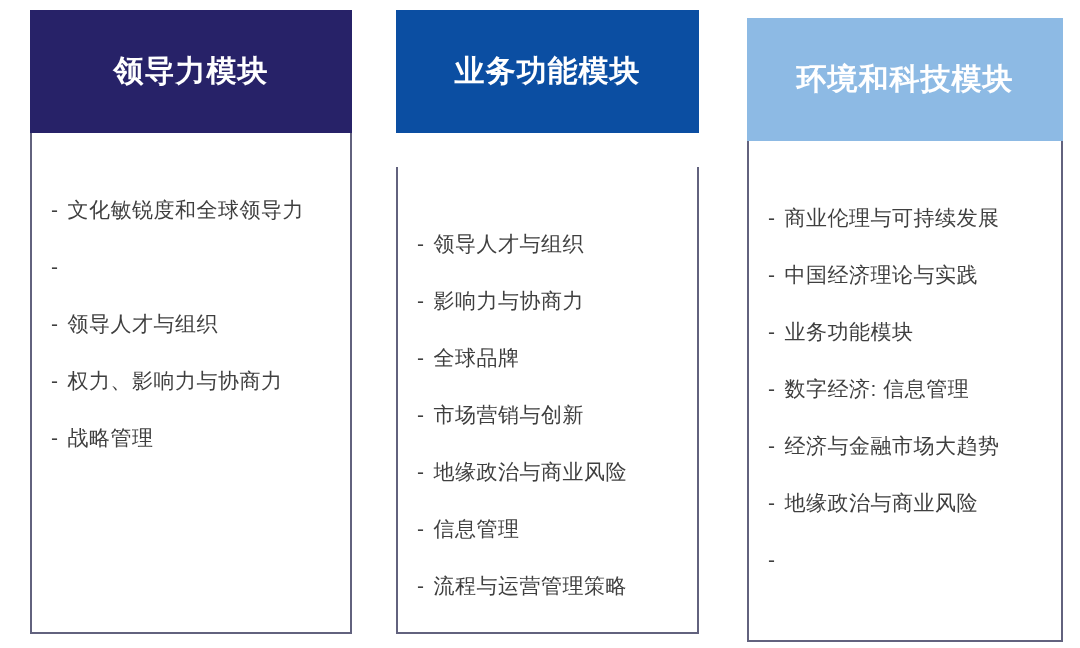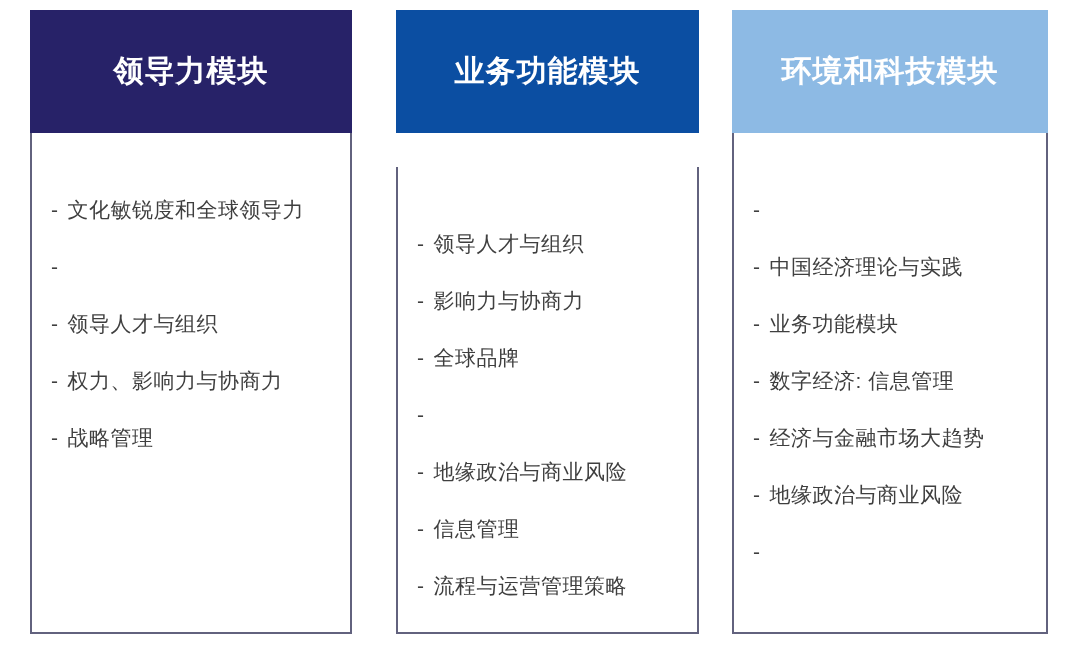--- a/index.html
+++ b/index.html
@@ -19,21 +19,21 @@
     position: absolute;
     top: 10px;
     height: 624px;
     display: flex;
     flex-direction: column;
     box-sizing: border-box;
     padding-left: 16px;
   }
   .col-1 { left: 14px;  width: 338px; }
   .col-2 { left: 380px; width: 319px; gap: 34px; }
-  .col-3 { left: 716px; width: 332px; }
+  .col-3 { left: 731px; width: 332px; margin-top: 8px; }
 
   .module-header {
     height: 123px;
     flex: 0 0 123px;
     display: flex;
     align-items: center;
     justify-content: center;
     color: #ffffff;
     font-size: 30px;
     font-weight: bold;
@@ -111,20 +111,21 @@
           <li>
             <span class="dash">-</span>
             <span class="item-text">影响力与协商力</span>
           </li>
           <li>
             <span class="dash">-</span>
             <span class="item-text">全球品牌</span>
           </li>
           <li>
             <span class="dash">-</span>
+            <span class="item-text">市场营销与创新</span>
           </li>
           <li>
             <span class="dash">-</span>
             <span class="item-text">地缘政治与商业风险</span>
           </li>
           <li>
             <span class="dash">-</span>
             <span class="item-text">信息管理</span>
           </li>
           <li>
@@ -134,20 +135,21 @@
         </ul>
     </div>
   </div>
 
   <div class="column col-3">
     <div class="module-header" style="background-color: rgb(141, 186, 228);">环境和科技模块</div>
     <div class="module-body">
       <ul class="course-list">
           <li>
             <span class="dash">-</span>
+            <span class="item-text">商业伦理与可持续发展</span>
           </li>
           <li>
             <span class="dash">-</span>
             <span class="item-text">中国经济理论与实践</span>
           </li>
           <li>
             <span class="dash">-</span>
             <span class="item-text">业务功能模块</span>
           </li>
           <li>

